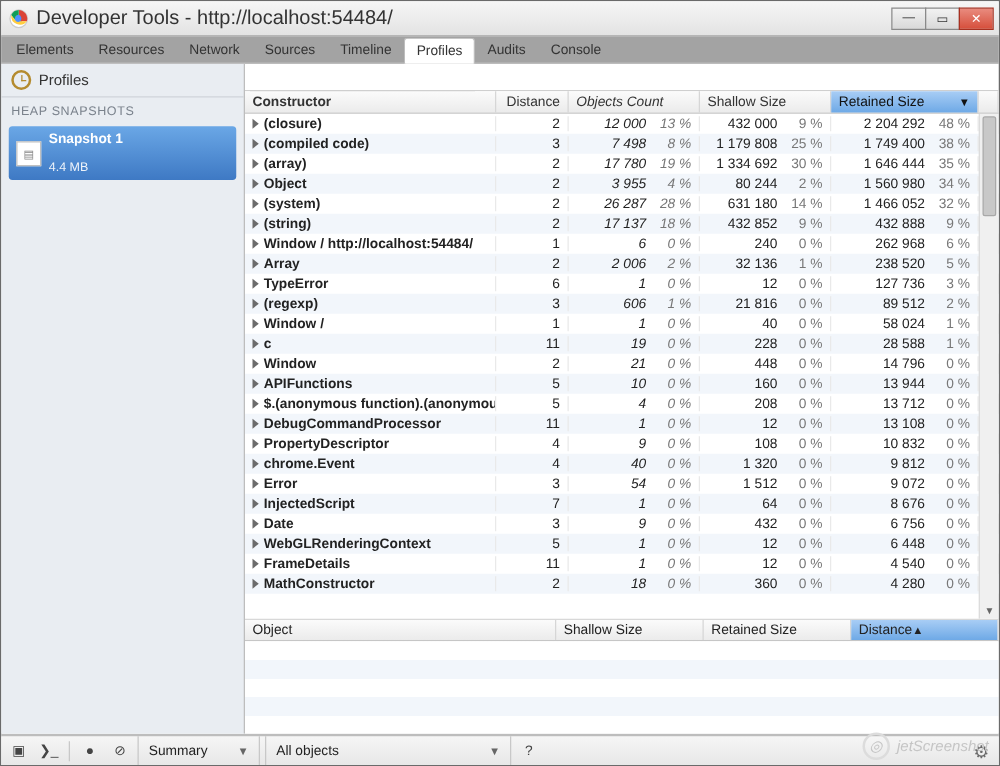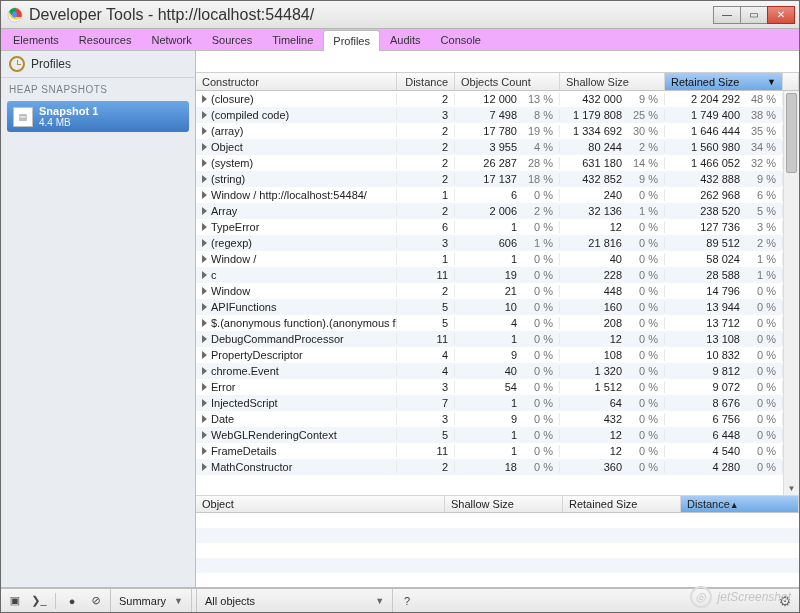--- a/index.html
+++ b/index.html
@@ -10,51 +10,51 @@
 
 .titlebar { height: 28px; background: linear-gradient(#f6f6f6,#e3e3e3); border-bottom: 1px solid #b6b6b6; display: flex; align-items: center; padding: 0 4px 0 6px; }
 .titlebar .appicon { width: 16px; height: 16px; margin-right: 6px; display:inline-block;}
 .titlebar .title { flex: 1; font-size: 16px; color: #333; }
 .winbtns { display: flex; gap: 0; }
 .winbtn { width: 28px; height: 18px; border: 1px solid #8a8a8a; background: linear-gradient(#f2f2f2,#d9d9d9); display: flex; align-items: center; justify-content: center; font-size: 10px; color:#333; }
 .winbtn.close { background: linear-gradient(#e98b7e,#d64f3c); color:#fff; border-color:#a83020;}
 .winbtn + .winbtn { margin-left: -1px; }
 
 
-.tabstrip { height: 22px; border-bottom: 1px solid #bdbdbd; display: flex; align-items: stretch; padding-left: 2px; background:#f0abfc; }
+.tabstrip { height: 22px; border-bottom: 1px solid #bdbdbd; display: flex; align-items: stretch; padding-left: 2px; background:#a3a3a3; }
 .tabstrip .tab { padding: 4px 9px 0; font-size: 11px; color: #333; cursor: default; border:1px solid transparent; border-bottom:none; }
 .tabstrip .tab.active { background:#fff; border-color:#bdbdbd; border-top-left-radius:3px; border-top-right-radius:3px; position:relative; top:1px;}
 
 
 .main { flex: 1; display: flex; overflow: hidden; border-bottom:1px solid #bdbdbd;}
 
 .sidebar { width: 195px; background: #e9edf2; border-right: 1px solid #bdbdbd; display:flex; flex-direction:column; }
 .sidebar-header { display:flex; align-items:center; gap:6px; padding:5px 8px; font-size:12px; color:#333; border-bottom:1px solid #d0d4da;}
 .sidebar-header .clockicon { width:16px; height:16px; border:2px solid #b48b2f; border-radius:50%; position:relative;}
 .sidebar-header .clockicon:before{content:"";position:absolute;left:6px;top:2px;width:1px;height:5px;background:#b48b2f;}
 .sidebar-header .clockicon:after{content:"";position:absolute;left:6px;top:6px;width:4px;height:1px;background:#b48b2f;}
 .sidebar-section { padding:6px 8px 4px; font-size:10px; letter-spacing:0.5px; color:#7a828c; }
 .snapshot-item { margin:2px 6px; background: linear-gradient(#6aa7e6,#3e79c4); color:#fff; border-radius:3px; padding:4px 6px; display:flex; align-items:center; gap:6px; }
 .snapshot-item .snapicon { width:20px; height:20px; background:#fff; border:1px solid #c0c0c0; display:flex; align-items:center; justify-content:center; font-size:9px; color:#888;}
-.snapshot-item .snaptexts { display:flex; flex-direction:column; line-height:1.1;}
+.snapshot-item .snaptexts { display:flex; flex-direction:column; line-height:1.1;gap:12px;}
 .snapshot-item .snapname { font-weight:bold; font-size:11px;}
 .snapshot-item .snapsize { font-size:10px; opacity:0.9;}
 
 
 .content { flex:1; display:flex; flex-direction:column; overflow:hidden; }
 .filterbar { height:22px; border-bottom:1px solid #cfcfcf; display:flex; align-items:center; padding:2px 4px;}
 .filterbar input { width:180px; height:16px; font-size:11px; padding:1px 4px; border:1px solid #bfbfbf; color:#999;margin-top:39px;}
 
 .thead { display:flex; height:18px; background:linear-gradient(#fbfbfb,#ebebeb); border-bottom:1px solid #c6c6c6; font-size:11px; color:#333;}
 .thead .th { border-right:1px solid #d6d6d6; padding:2px 6px; display:flex; align-items:center;}
 .thead .th.sorted { background:linear-gradient(#a8cdf5,#6ea9e6); color:#111; }
 .thead .th.sorted .sortarrow { margin-left:auto; font-size:9px;}
-.col-constructor{flex:1; min-width:120px;}
+.col-constructor{flex:1; min-width:120px;font-weight:bold;}
 .col-distance{width:58px; justify-content:flex-end;}
-.col-objcount{width:105px;}
+.col-objcount{width:105px;font-style:italic;}
 .col-shallow{width:105px;}
 .col-retained{width:118px;}
 .col-sb{width:16px;}
 
 
 .tbody { flex:1; overflow-y:auto; position:relative;}
 .row { display:flex; height:16px; font-size:11px; align-items:center;}
 .row:nth-child(even){background:#f2f6fb;}
 .row .cell { border-right:1px solid #e9e9e9; padding:0 6px; overflow:hidden; white-space:nowrap;}
 .row .cell.col-distance{text-align:right;}
@@ -79,21 +79,21 @@
 .rt-col-sh{width:118px;}
 .rt-col-rt{width:118px;}
 .rt-col-di{width:118px;}
 .rt-head .th.sorted{background:linear-gradient(#a8cdf5,#6ea9e6);}
 .rt-body{height:74px; background:repeating-linear-gradient(#fff,#fff 15px,#f2f6fb 15px,#f2f6fb 30px);}
 
 
 .bottombar{height:24px; border-top:1px solid #bdbdbd; background:linear-gradient(#f6f6f6,#e7e7e7); display:flex; align-items:center; padding:0 4px; gap:4px;}
 .bottombar .vsep{width:1px;height:16px;background:#c8c8c8;margin:0 2px;}
 .iconbtn{width:20px;height:18px;display:flex;align-items:center;justify-content:center;color:#444;}
-.selectlike{display:flex;align-items:center;gap:8px;padding:2px 8px;border-left:1px solid #c8c8c8;border-right:1px solid #c8c8c8;height:100%;}
+.selectlike{display:flex;align-items:center;gap:24px;padding:2px 8px;border-left:1px solid #c8c8c8;border-right:1px solid #c8c8c8;height:100%;}
 .selectlike .dd{font-size:9px;color:#666;}
 .spacer{flex:1;}
 .watermark{position:absolute;right:8px;bottom:4px;font-style:italic;color:#c5c5c5;font-size:12px;pointer-events:none;display:flex;align-items:center;gap:6px;}
 .watermark .wmcircle{width:22px;height:22px;border:2px solid #dcdcdc;border-radius:50%;display:flex;align-items:center;justify-content:center;}
 .gear{font-size:14px;color:#6a6a6a;}
 </style>
 </head>
 <body>
 
 <div class="window">

